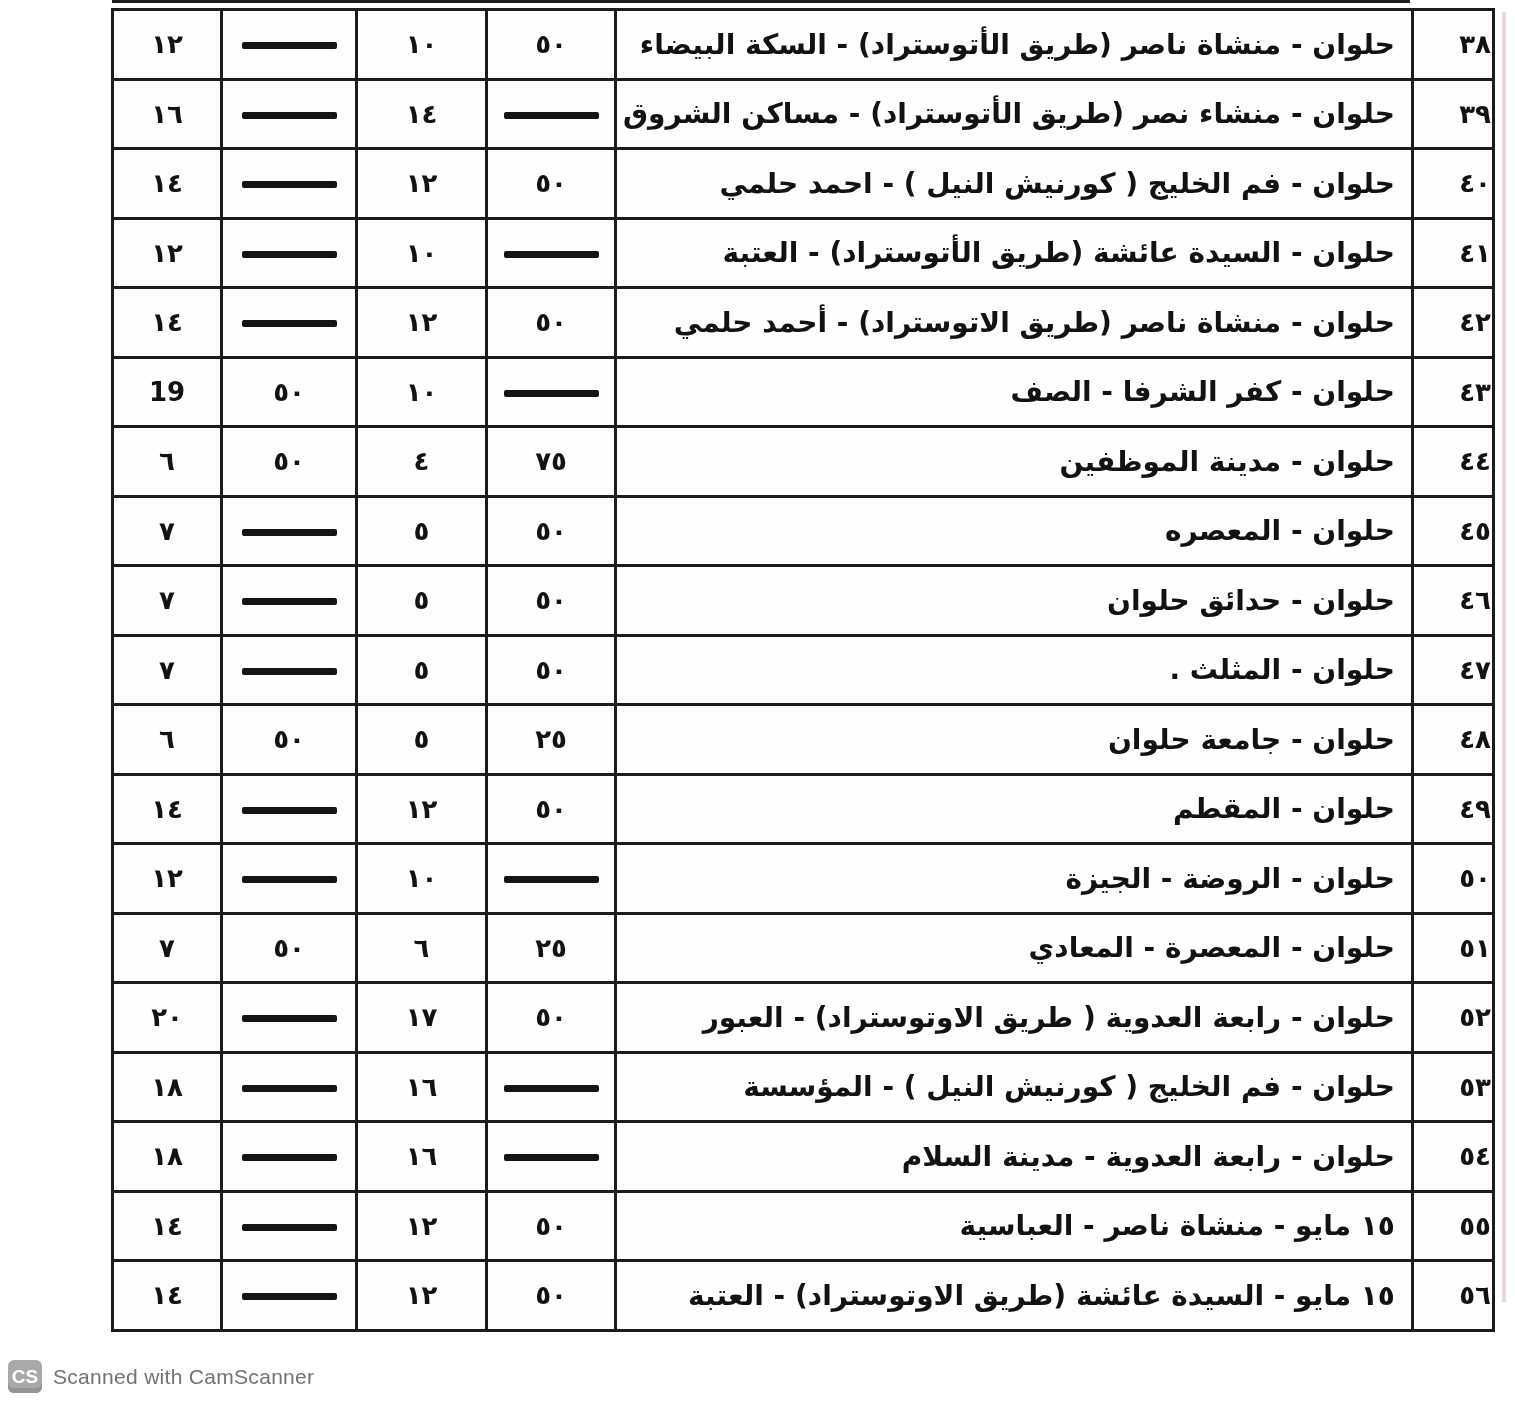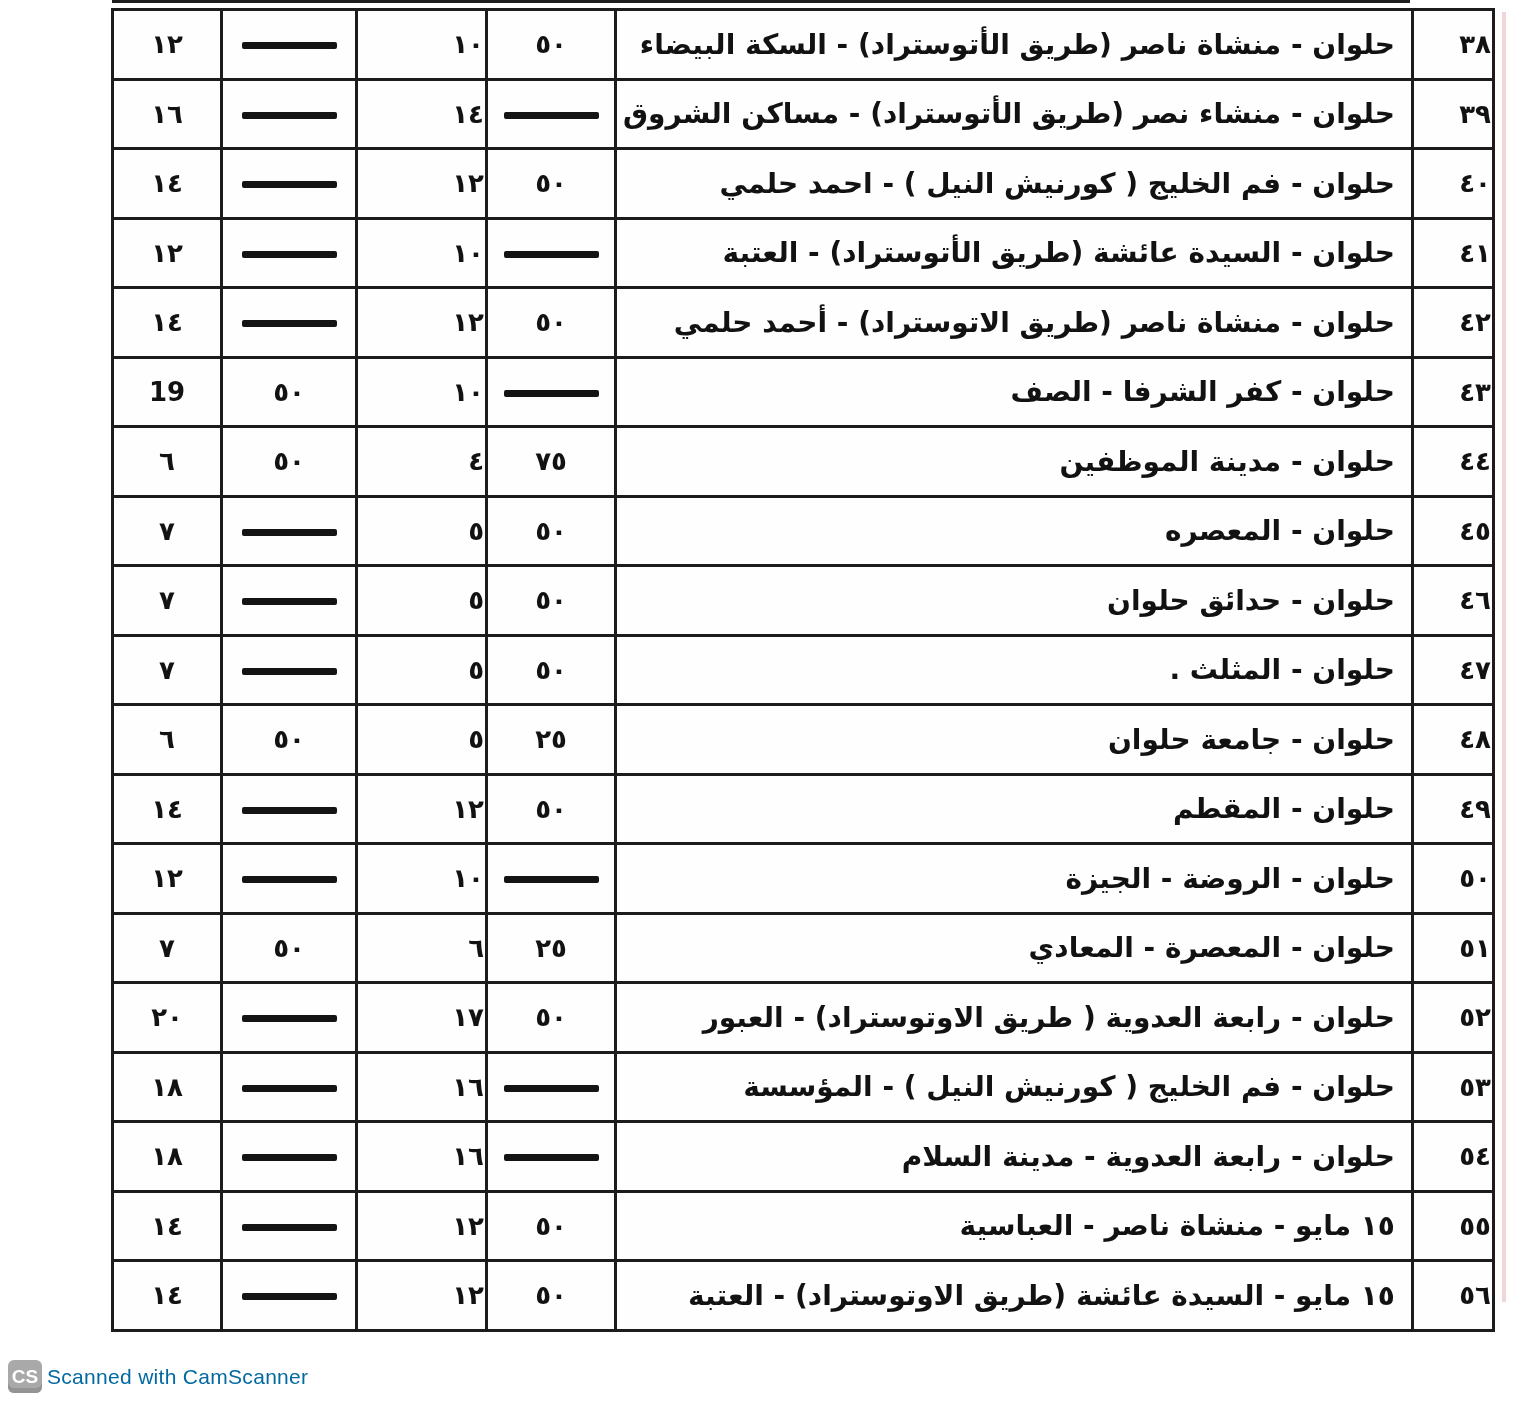--- a/index.html
+++ b/index.html
@@ -47,55 +47,55 @@
     border: 3px solid #1c1c1c;
     height: 64.5px;
     vertical-align: middle;
     color: #121212;
     overflow: hidden;
     white-space: nowrap;
   }
   td.col-num   { width: 76px;  font-size: 26px; font-weight: bold; }
   td.col-route { width: 650px; text-align: right;  font-size: 28px; font-weight: bold; padding: 0 16px 0 6px; letter-spacing: 0.5px; margin-left: 15px; }
   td.col-v1    { width: 124px; text-align: center; font-size: 26px; font-weight: bold; }
-  td.col-v2    { width: 125px; text-align: right; font-size: 26px; font-weight: bold; }
+  td.col-v2    { width: 125px; text-align: center; font-size: 26px; font-weight: bold; }
   td.col-v3    { width: 130px; text-align: center; font-size: 26px; font-weight: bold; }
   td.col-v4    { width: 104px; text-align: center; font-size: 26px; font-weight: bold; }
   .dash {
     display: inline-block;
     width: 95px;
     height: 7px;
     background: #141414;
     border-radius: 2px;
     vertical-align: middle;
   }
   .footer {
     position: absolute;
     left: 8px;
     top: 1360px;
     display: flex;
     align-items: center;
-    gap: 5px;
+    gap: 11px;
     font-family: "Liberation Sans", sans-serif;
   }
   .cs-badge {
     width: 34px;
     height: 33px;
     background: #a9a9a9;
     border-radius: 6px;
     color: #ffffff;
     font-weight: bold;
     font-size: 19px;
     display: flex;
     align-items: center;
     justify-content: center;
     box-shadow: inset 0 -5px 0 #949494;
   }
   .footer-text {
-    color: #0369a1;
+    color: #737373;
     font-size: 21px;
     letter-spacing: 0.3px;
   }
 </style>
 </head>
 <body>
 
 <div class="top-fragment"></div>
 
 <div class="table-wrap">

